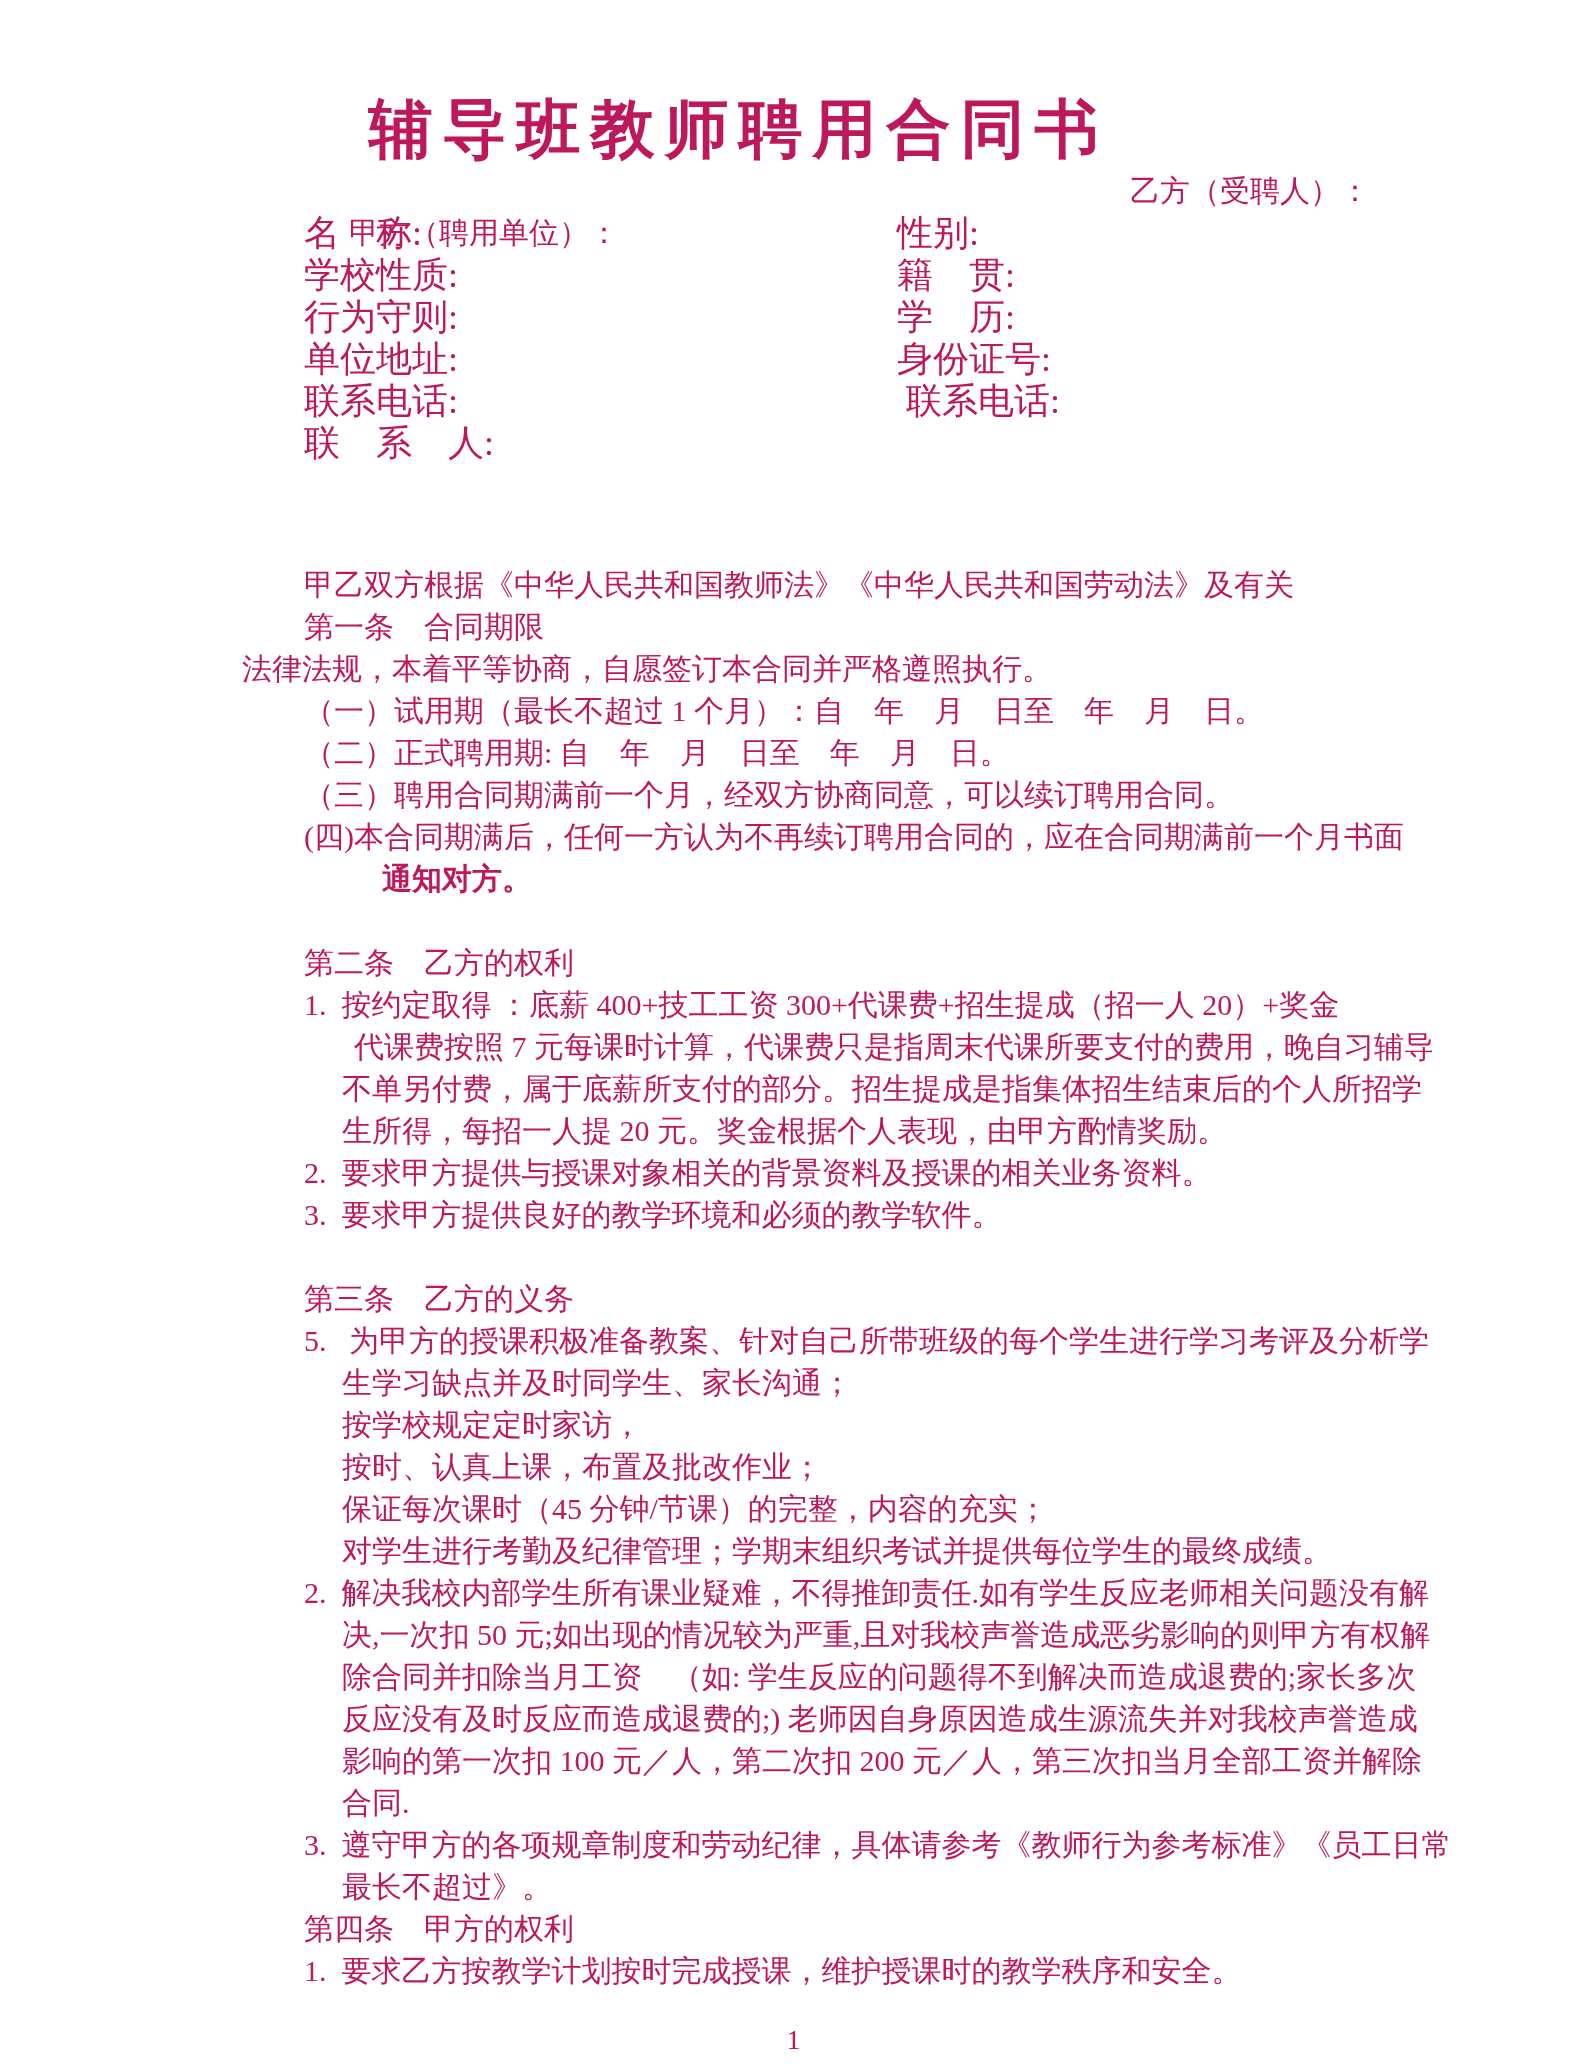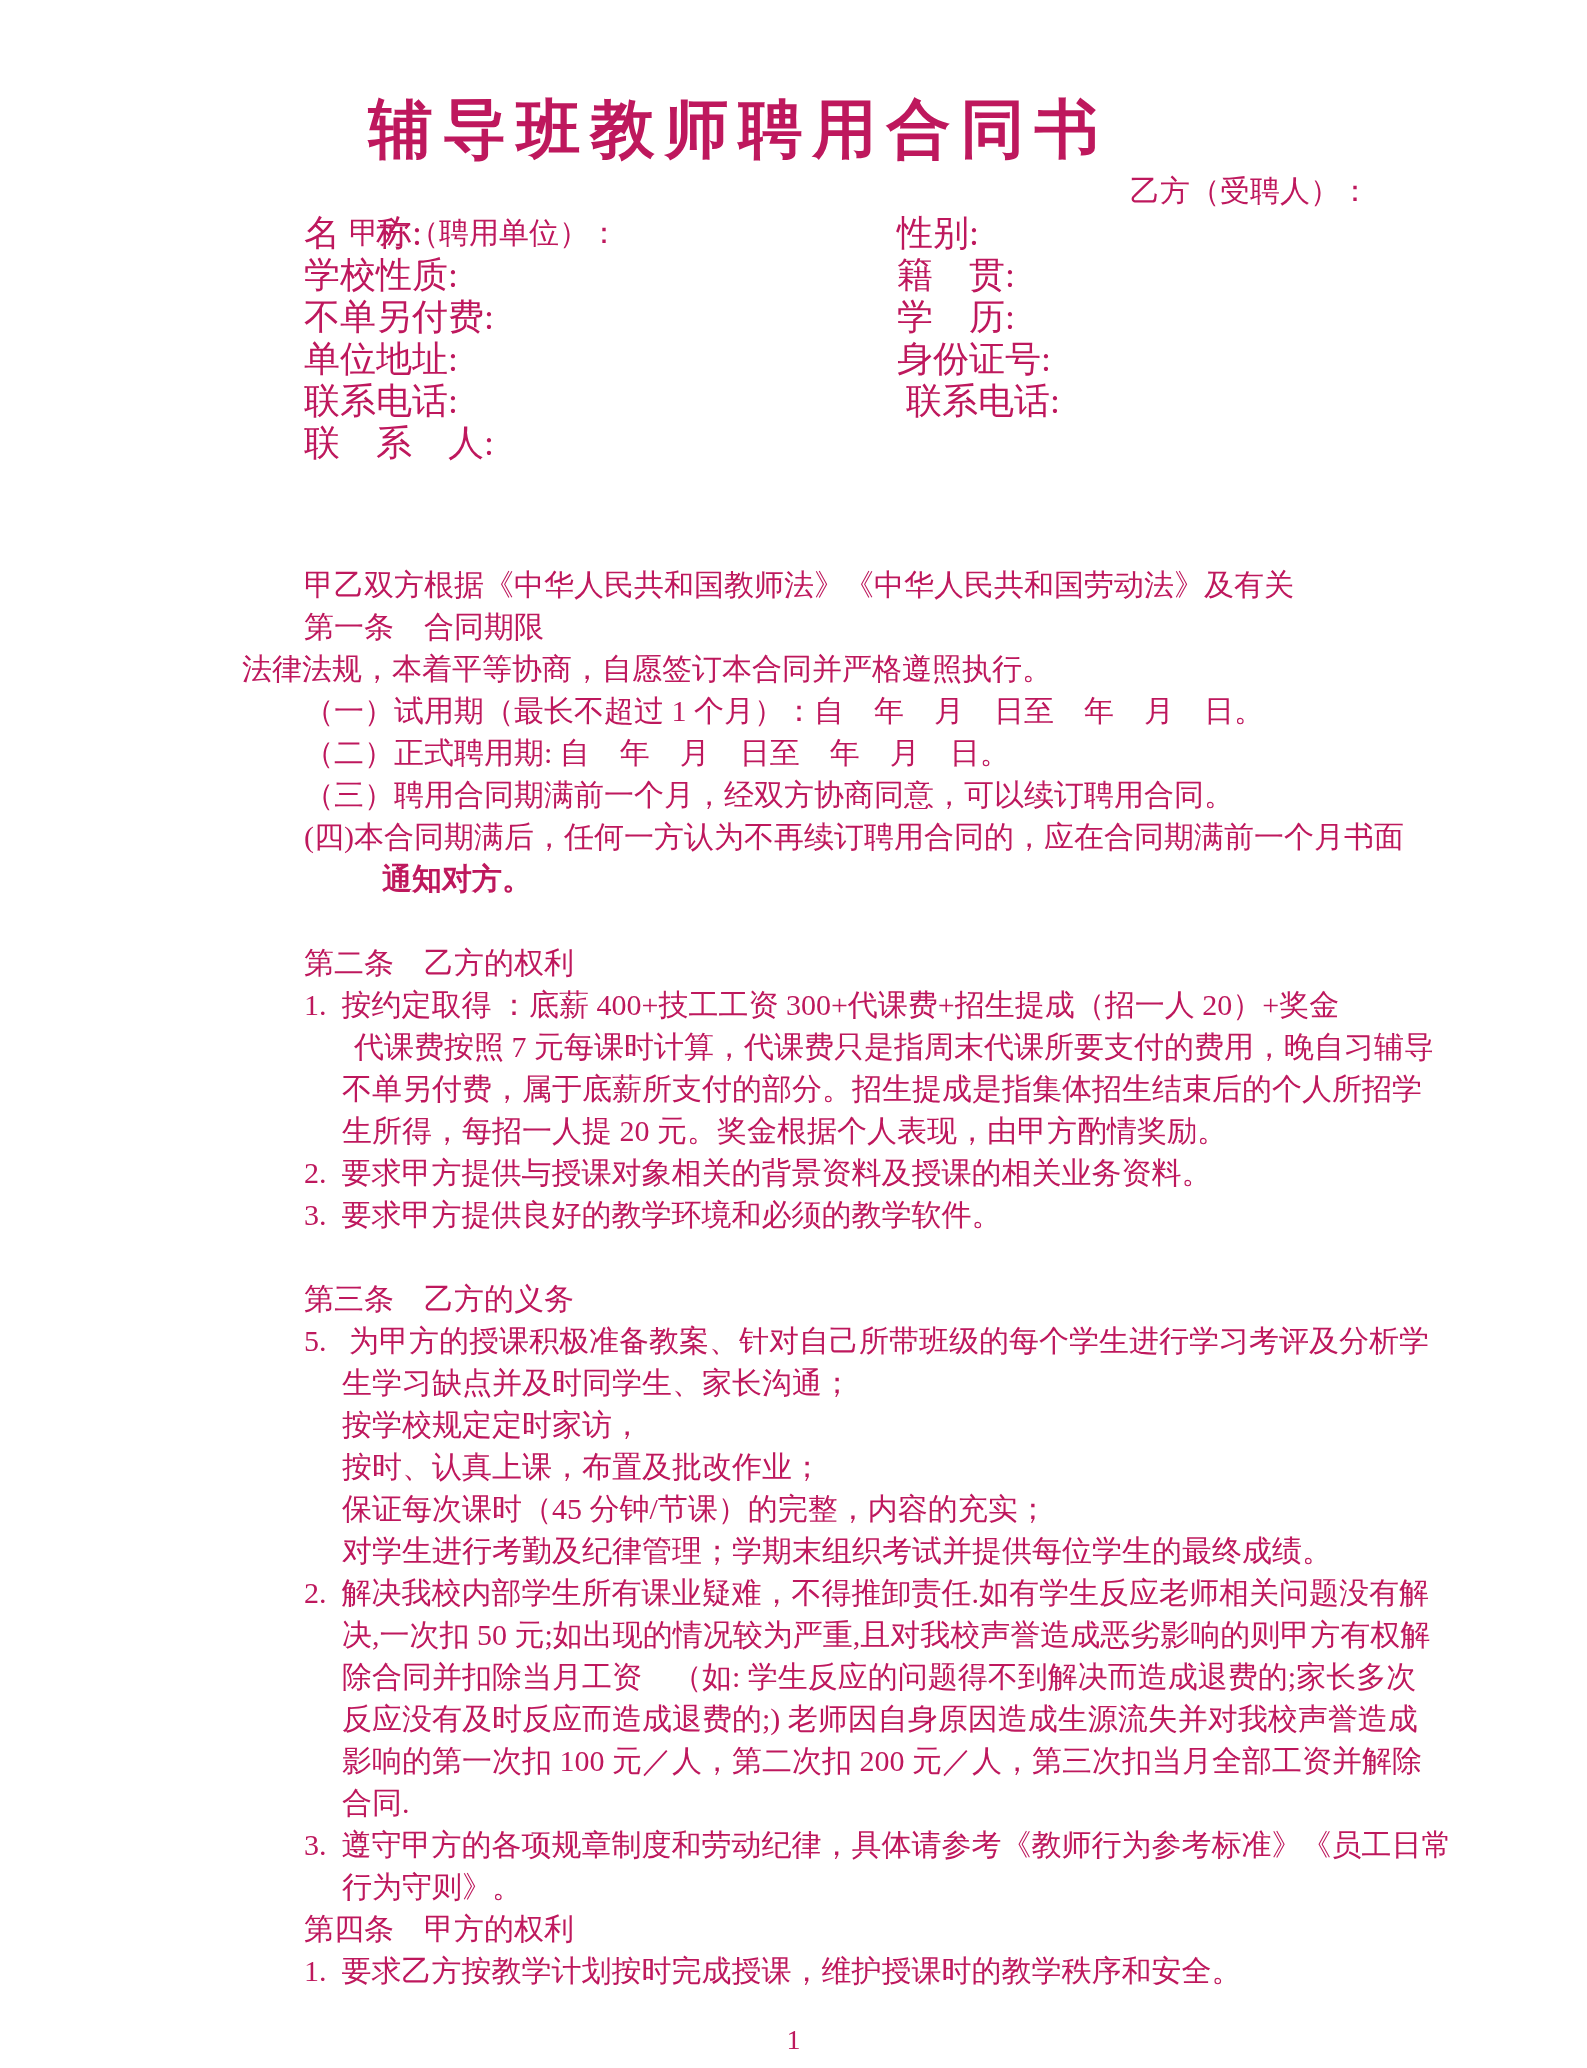--- a/index.html
+++ b/index.html
@@ -79,21 +79,21 @@
     <div class="doc-title">辅导班教师聘用合同书</div>
 
     <div class="party-row">
       <span class="party-a">甲方（聘用单位）：</span>
       <span class="party-b">乙方（受聘人）：</span>
     </div>
 
     <div>
         <div class="field-row"><span class="field-left">名　称:</span><span class="field-right">性别:</span></div>
         <div class="field-row"><span class="field-left">学校性质:</span><span class="field-right">籍　贯:</span></div>
-        <div class="field-row"><span class="field-left">不单另付费:</span><span class="field-right">学　历:</span></div>
+        <div class="field-row"><span class="field-left">行为守则:</span><span class="field-right">学　历:</span></div>
         <div class="field-row"><span class="field-left">单位地址:</span><span class="field-right">身份证号:</span></div>
         <div class="field-row"><span class="field-left">联系电话:</span><span class="field-right"> 联系电话:</span></div>
         <div class="field-row"><span class="field-left">联　系　人:</span><span class="field-right"></span></div>
       </div>
 
     <div class="gap-header"></div>
 
     <div>
         <div class="line i2">甲乙双方根据《中华人民共和国教师法》《中华人民共和国劳动法》及有关</div>
         <div class="line i2">第一条　合同期限</div>
@@ -119,21 +119,21 @@
         <div class="line i3">按时、认真上课，布置及批改作业；</div>
         <div class="line i3">保证每次课时（45 分钟/节课）的完整，内容的充实；</div>
         <div class="line i3">对学生进行考勤及纪律管理；学期末组织考试并提供每位学生的最终成绩。</div>
         <div class="line i2">2.  解决我校内部学生所有课业疑难，不得推卸责任.如有学生反应老师相关问题没有解</div>
         <div class="line i3">决,一次扣 50 元;如出现的情况较为严重,且对我校声誉造成恶劣影响的则甲方有权解</div>
         <div class="line i3">除合同并扣除当月工资　（如: 学生反应的问题得不到解决而造成退费的;家长多次</div>
         <div class="line i3">反应没有及时反应而造成退费的;) 老师因自身原因造成生源流失并对我校声誉造成</div>
         <div class="line i3">影响的第一次扣 100 元／人，第二次扣 200 元／人，第三次扣当月全部工资并解除</div>
         <div class="line i3">合同.</div>
         <div class="line i2">3.  遵守甲方的各项规章制度和劳动纪律，具体请参考《教师行为参考标准》《员工日常</div>
-        <div class="line i3">行为守则》。</div>
+        <div class="line i3">最长不超过》。</div>
         <div class="line i2">第四条　甲方的权利</div>
         <div class="line i2">1.  要求乙方按教学计划按时完成授课，维护授课时的教学秩序和安全。</div>
       </div>
 
   </div>
 
   <div class="page-num">1</div>
 </div>
 
 </body></html>

